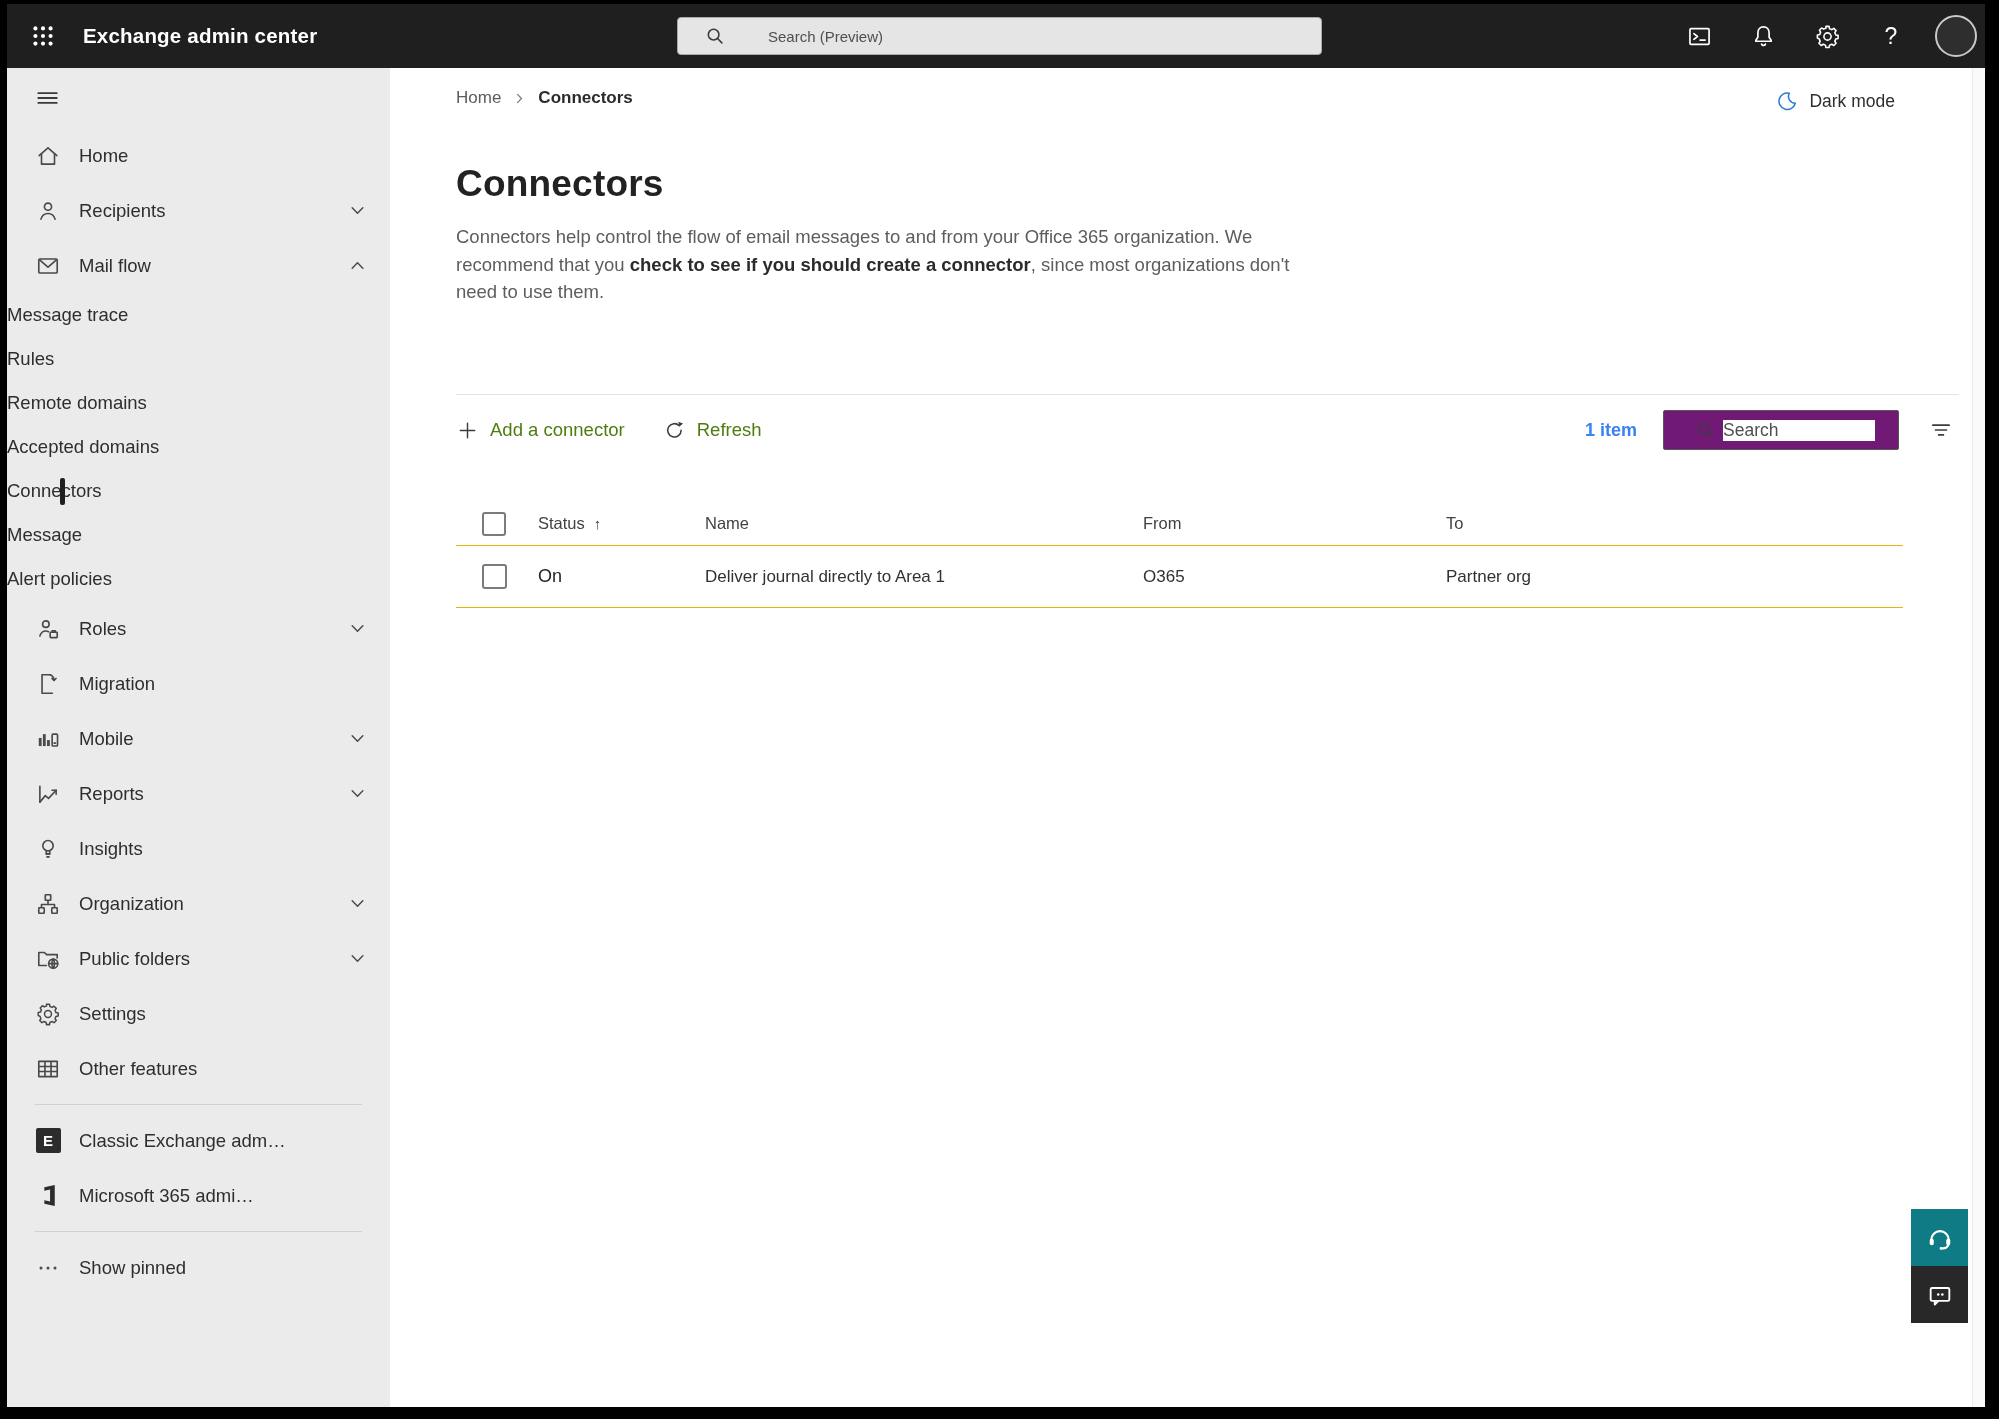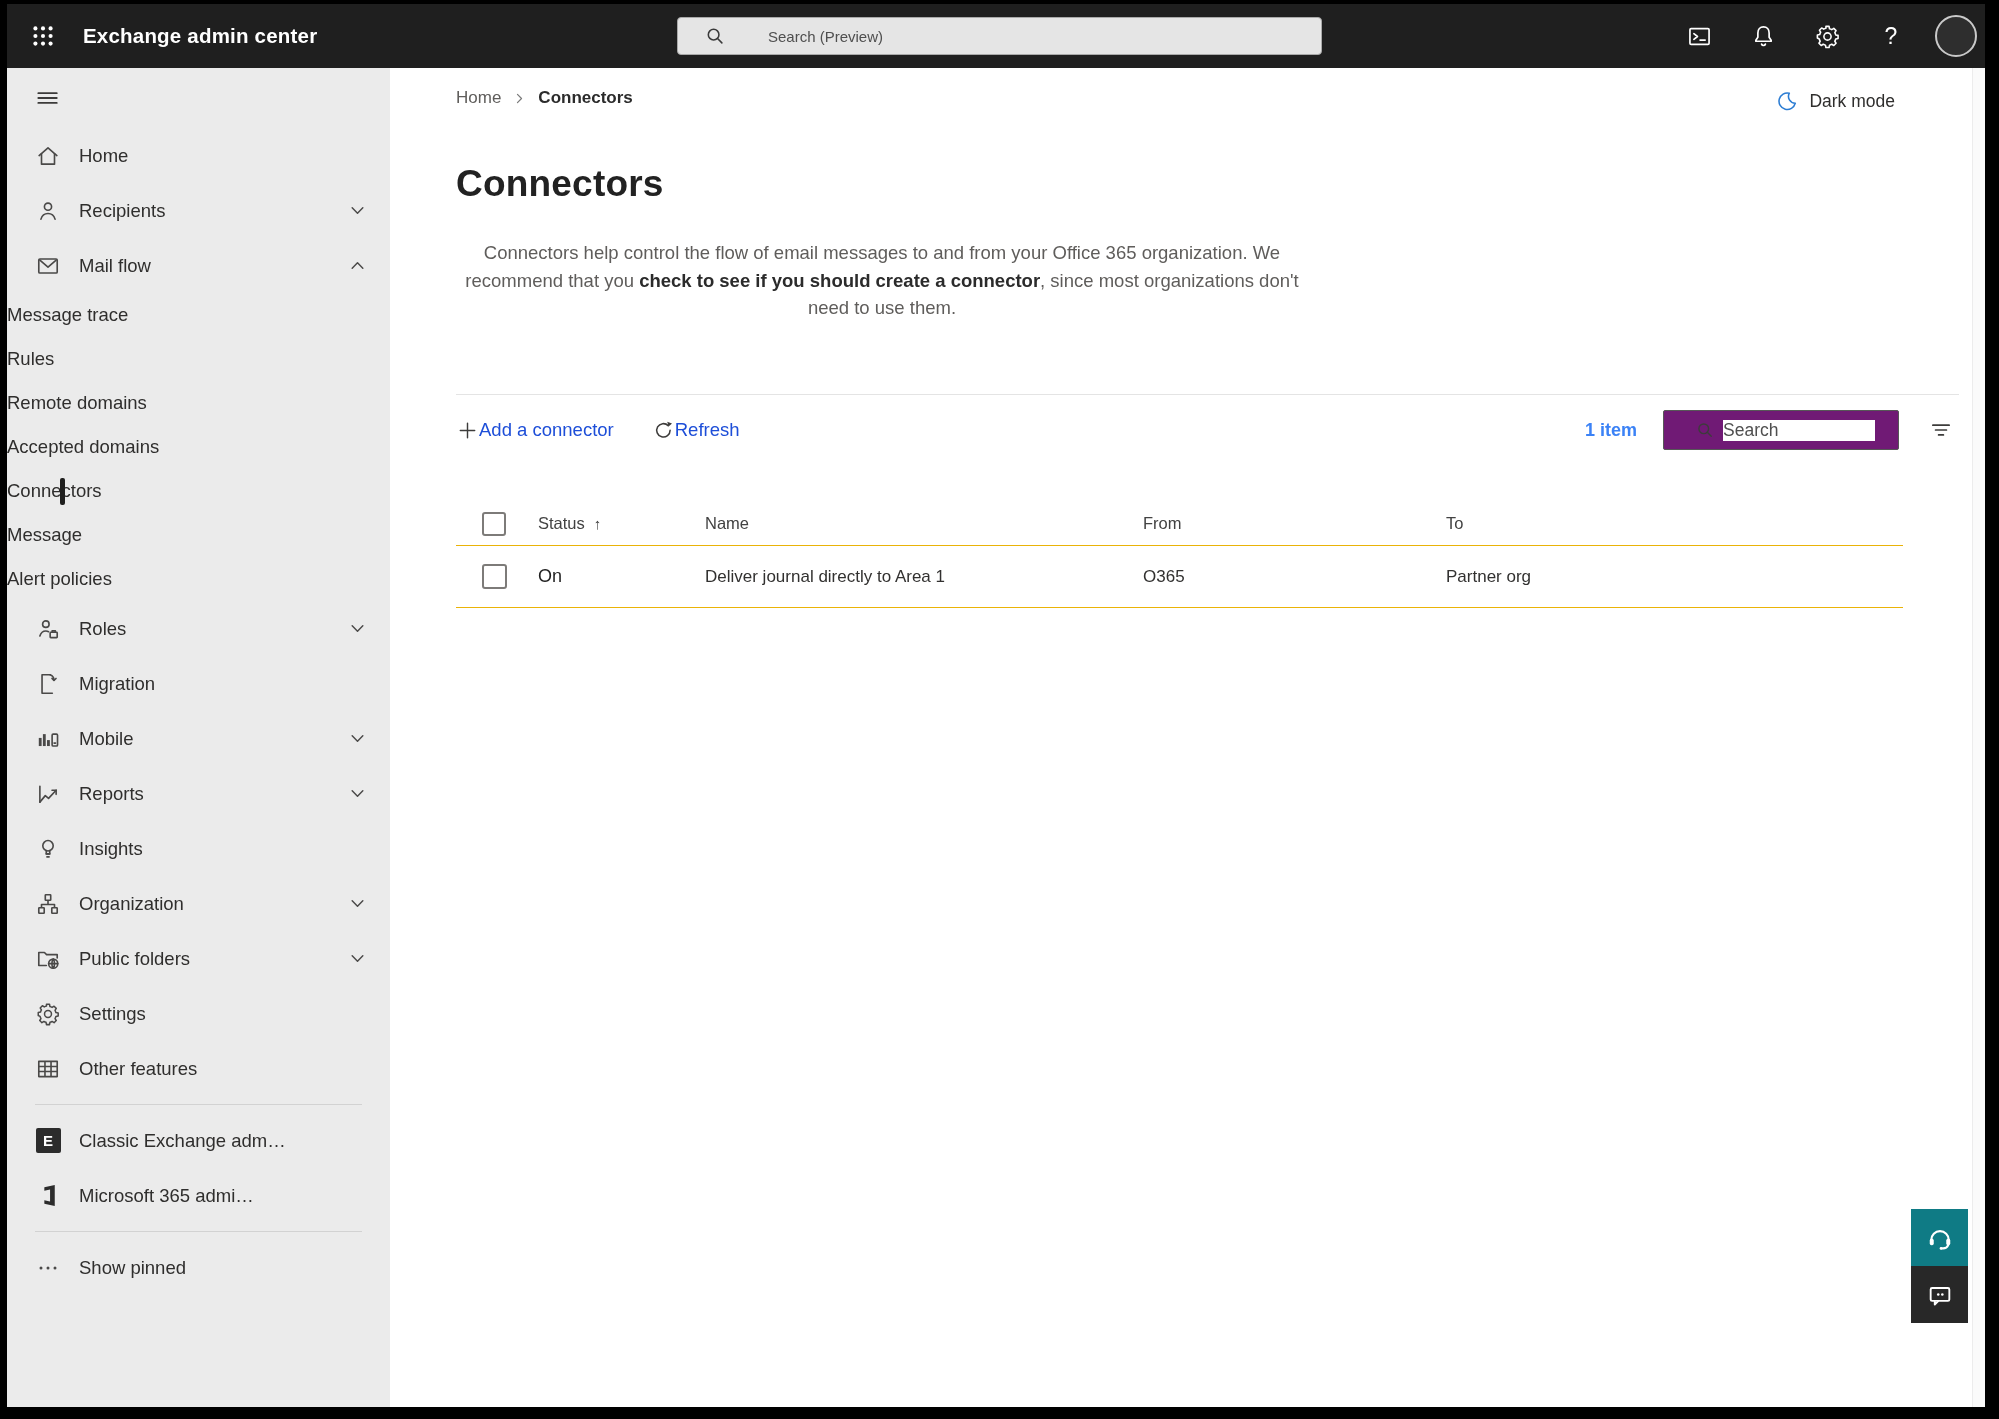--- a/index.html
+++ b/index.html
@@ -36,26 +36,26 @@
   
   .main { position:absolute; left:383px; top:64px; right:0; bottom:0; background:#fff; }
   .scroll-track { position:absolute; top:0; right:0; width:13px; bottom:0; background:#fafafa; border-left:1px solid #ececec; }
   .breadcrumb { position:absolute; left:66px; top:20px; display:flex; align-items:center; gap:12px; font-size:17px; }
   .crumb-home { color:#5f5d5b; cursor:pointer; }
   .crumb-sep { color:#7a7a7a; display:flex; }
   .crumb-current { color:#2b2b2b; font-weight:600; }
   .darkmode { position:absolute; right:90px; top:22px; display:flex; align-items:center; gap:11px; cursor:pointer; }
   .darkmode-label { font-size:17.5px; color:#2f2e2d; }
   .page-title { position:absolute; left:66px; top:95px; font-size:37px; font-weight:700; color:#222; letter-spacing:.2px; }
-  .page-desc { position:absolute; left:66px; top:171px; width:852px; font-size:18.5px; line-height:27.5px; color:#5f5d5b;text-align:center; }
+  .page-desc { position:absolute; left:66px; top:155px; width:852px; font-size:18.5px; line-height:27.5px; color:#5f5d5b; }
   .page-desc b { color:#2b2b2b; font-weight:600; }
 
   .toolbar-divider { position:absolute; left:66px; top:326px; width:1503px; border-top:1px solid #e4e4e4; }
   .toolbar { position:absolute; left:66px; top:337px; width:1503px; height:50px; display:flex; align-items:center; }
-  .tb-btn { display:flex; align-items:center; font-size:18.5px; color:#1d4ed8; cursor:pointer; margin-right:38px; }
+  .tb-btn { display:flex; align-items:center; gap:11px; font-size:18.5px; color:#4d7c0f; cursor:pointer; margin-right:38px; }
   .tb-btn .bi { display:flex; color:#3d3c3b; }
   .tb-spacer { flex:1; }
   .item-count { font-size:18px; font-weight:700; color:#3b82f6; margin-right:26px; }
   .list-search { width:236px; height:40px; border:1px solid #575757; border-radius:2px; display:flex; align-items:center; padding:0 23px; background:#701a75; }
   .list-search svg { margin:0 8px 0 8px; color:#3d3c3b; }
   .list-search input { flex:1; border:none; outline:none; font-size:17.5px; color:#333; font-family:"Liberation Sans", sans-serif; width:100%; }
   .list-search input::placeholder { color:#4f4f4f; opacity:1; }
   .filter-btn { margin-left:24px; display:flex; align-items:center; justify-content:center; width:36px; height:36px; color:#3d3c3b; cursor:pointer; }
 
   .conn-table { position:absolute; left:66px; top:434px; width:1447px; }

